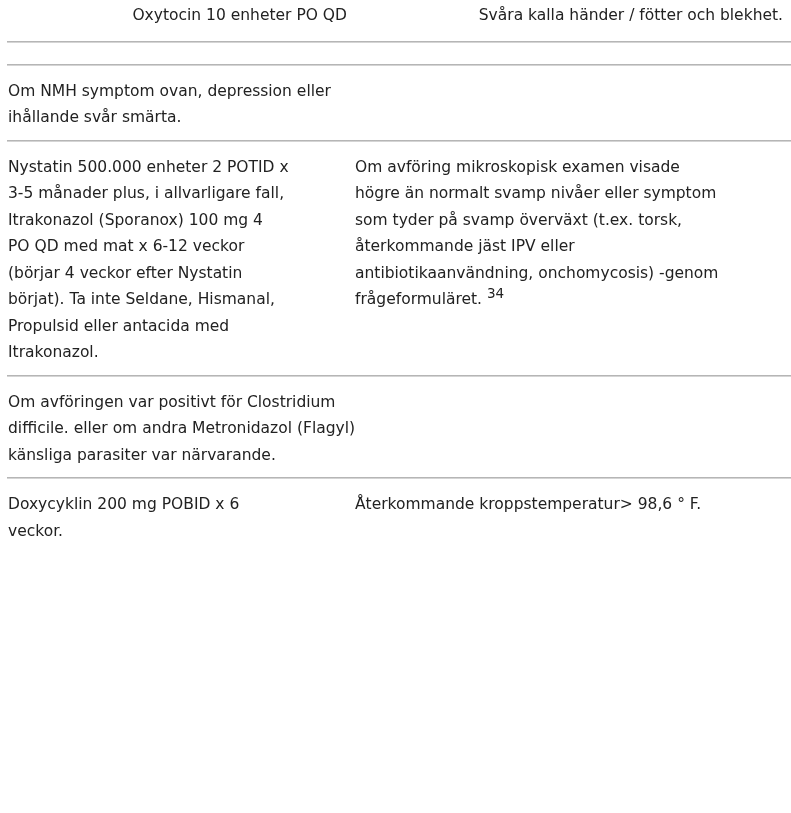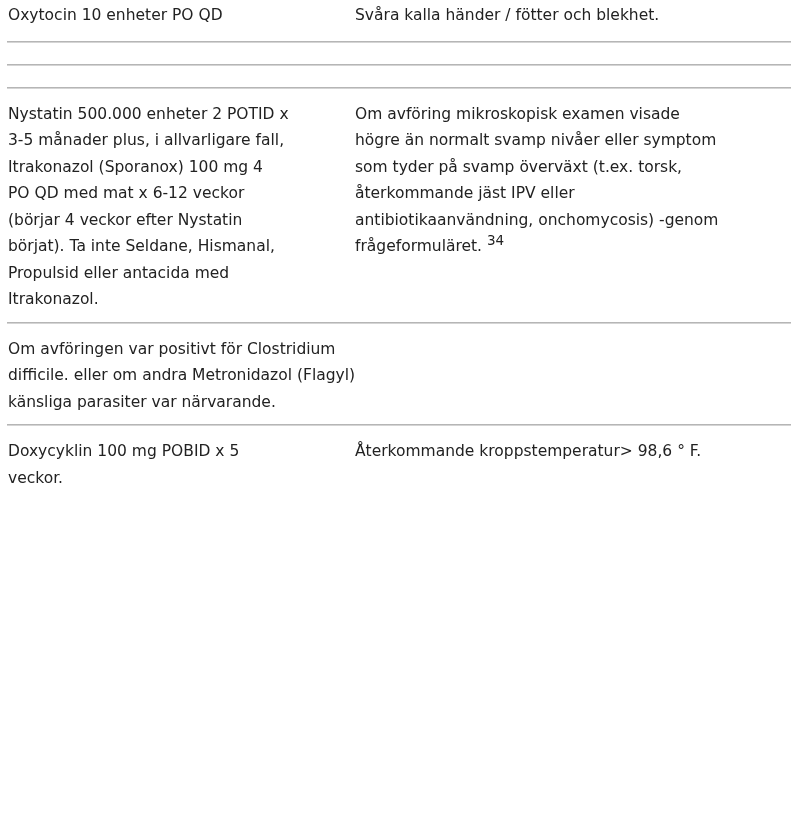--- a/index.html
+++ b/index.html
@@ -20,20 +20,21 @@
     width: 791px;
   }
   .row {
     display: flex;
     align-items: flex-start;
     position: relative;
     padding: 14px 0 9px 0;
   }
   .row:first-child {
     padding: 2px 0 12px 0;
+    text-align: right;
   }
   .row:not(:first-child)::before {
     content: "";
     position: absolute;
     top: 0;
     left: 7px;
     right: 0;
     height: 2px;
     background: linear-gradient(#a6a6a6, #e4e4e4);
   }
@@ -42,21 +43,21 @@
     box-sizing: border-box;
   }
   .cell-left {
     flex: none;
     width: 347px;
     padding-left: 8px;
   }
   .cell-right {
     flex: 1;
     padding-left: 8px;
-    padding-right: 20px;
+    padding-right: 8px;
   }
   .footnote-ref {
     font-size: 13.5px;
     vertical-align: 6px;
     line-height: 0;
   }
 </style>
 </head>
 <body>
 
@@ -64,20 +65,22 @@
 
   <div class="row">
     <div class="cell cell-left">Oxytocin 10 enheter PO QD</div>
     <div class="cell cell-right">Svåra kalla händer / fötter och blekhet.</div>
   </div>
 
   <div class="row">
   </div>
 
   <div class="row">
+    <div class="cell cell-right">Om NMH symptom ovan, depression eller
+ihållande svår smärta.</div>
   </div>
 
   <div class="row">
     <div class="cell cell-left">Nystatin 500.000 enheter 2 POTID x
 3-5 månader plus, i allvarligare fall,
 Itrakonazol (Sporanox) 100 mg 4
 PO QD med mat x 6-12 veckor
 (börjar 4 veckor efter Nystatin
 börjat). Ta inte Seldane, Hismanal,
 Propulsid eller antacida med
@@ -90,18 +93,18 @@
 frågeformuläret.</span> <sup class="footnote-ref">34</sup></div>
   </div>
 
   <div class="row">
     <div class="cell cell-right">Om avföringen var positivt för Clostridium
 difficile. eller om andra Metronidazol (Flagyl)
 känsliga parasiter var närvarande.</div>
   </div>
 
   <div class="row">
-    <div class="cell cell-left">Doxycyklin 100 mg POBID x 5
+    <div class="cell cell-left">Doxycyklin 200 mg POBID x 6
 veckor.</div>
     <div class="cell cell-right">Återkommande kroppstemperatur&gt; 98,6 ° F.</div>
   </div>
 
 </div>
 
 </body></html>

